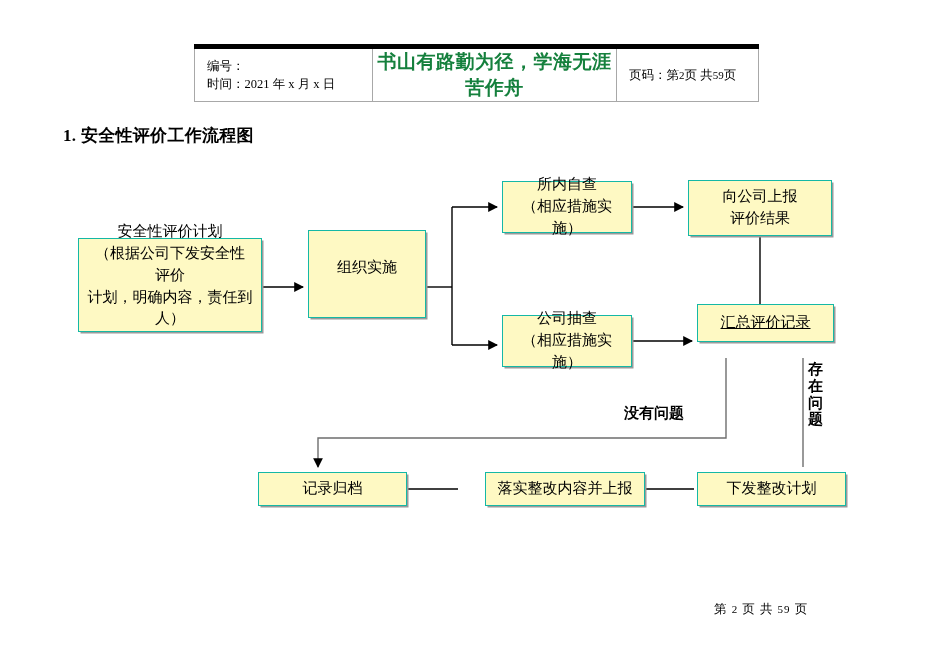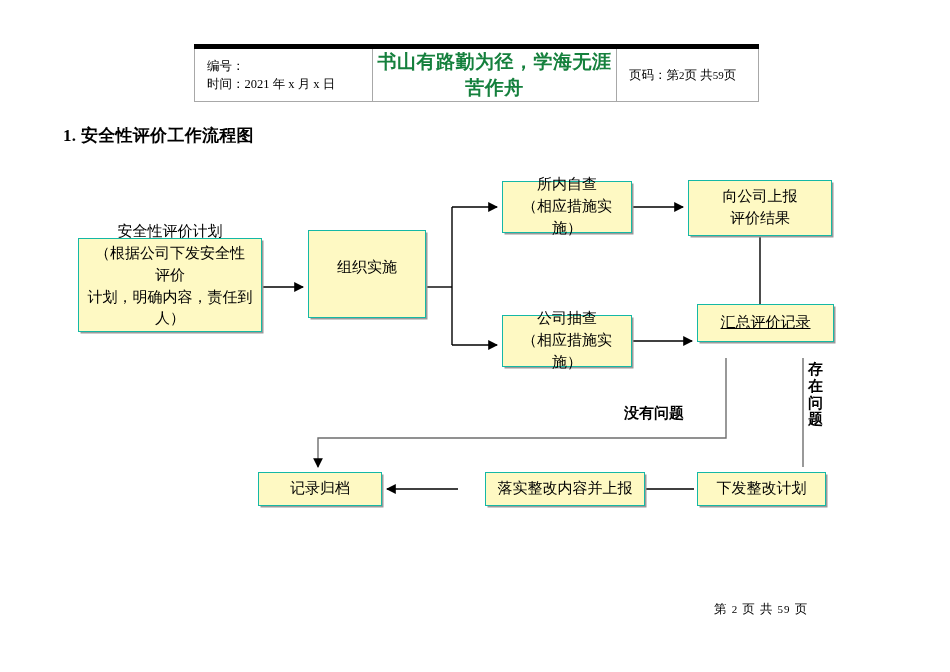--- a/index.html
+++ b/index.html
@@ -95,23 +95,23 @@
 
   
   #node-plan      { left: 78px;  top: 238px; width: 184px; height: 94px; align-items: flex-end; font-family: Liberation Mono, monospace; }
   #node-plan .inner { padding-top: 11px; }
   #node-org       { left: 308px; top: 230px; width: 118px; height: 88px; align-items: flex-start; }
   #node-org .inner { padding-top: 26px; }
   #node-self      { left: 502px; top: 181px; width: 130px; height: 52px; }
   #node-report    { left: 688px; top: 180px; width: 144px; height: 56px; }
   #node-spot      { left: 502px; top: 315px; width: 130px; height: 52px; }
   #node-summary   { left: 697px; top: 304px; width: 137px; height: 38px; text-decoration: underline; }
-  #node-rectplan  { left: 697px; top: 472px; width: 129px; height: 34px; }
+  #node-rectplan  { left: 697px; top: 472px; width: 149px; height: 34px; }
   #node-implement { left: 460px; top: 472px; width: 160px; height: 34px; margin-left: 25px; }
-  #node-archive   { left: 258px; top: 472px; width: 124px; height: 34px; }
+  #node-archive   { left: 258px; top: 472px; width: 149px; height: 34px; }
 
   
   .edge-label {
     position: absolute;
     font-size: 15px;
     font-weight: bold;
     font-family: "Liberation Serif", "DejaVu Serif", serif;
     color: #000000;
   }
   #label-no-problem { left: 624px; top: 404px; }

